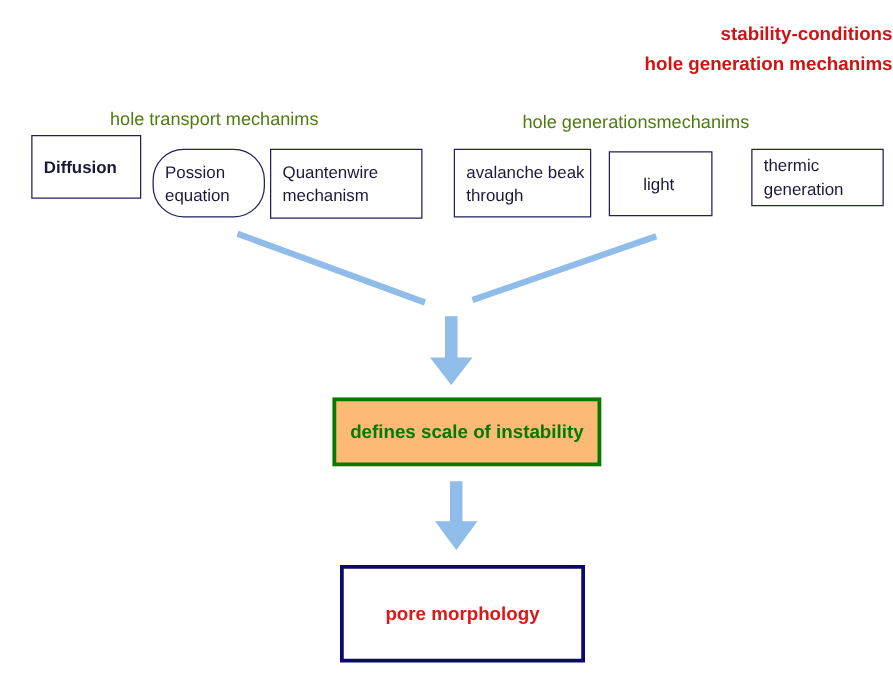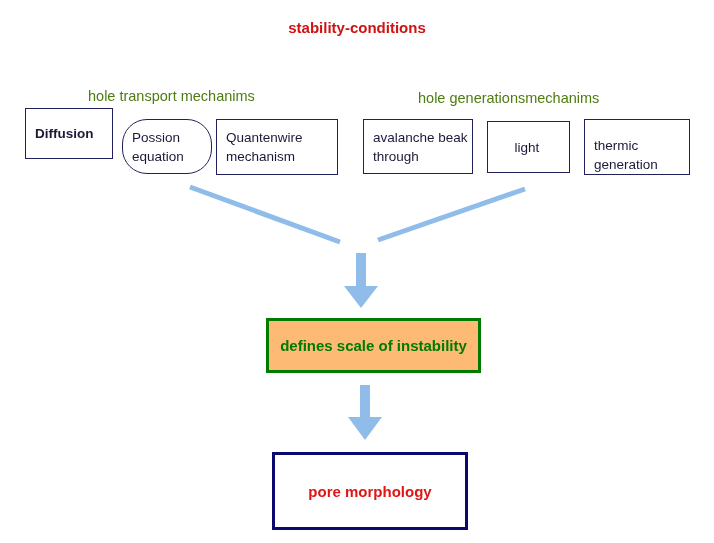--- a/index.html
+++ b/index.html
@@ -13,21 +13,21 @@
     height: 543px;
     background: #ffffff;
     overflow: hidden;
   }
   
   .title-block {
     position: absolute;
     top: 16px;
     left: 0;
     width: 714px;
-    text-align: center;
+    text-align: right;
     color: #cf1212;
     font-weight: bold;
     font-size: 15px;
     line-height: 24px;
   }
   
   .group-heading {
     position: absolute;
     font-size: 14.5px;
     color: #4d7c0f;
@@ -48,21 +48,21 @@
     align-items: center;
     padding-left: 9px;
     padding-right: 4px;
   }
   .mech-box.centered { justify-content: center; padding-left: 0; padding-right: 3px; }
   .box-diffusion   { left: 25px;  top: 108px; width: 88px;  height: 51px; font-weight: bold; }
   .box-possion     { left: 122px; top: 119px; width: 90px;  height: 55px; border-radius: 25px; }
   .box-quantenwire { left: 216px; top: 119px; width: 122px; height: 56px; }
   .box-avalanche   { left: 363px; top: 119px; width: 110px; height: 55px; }
   .box-light       { left: 487px; top: 121px; width: 83px;  height: 52px; }
-  .box-thermic     { left: 584px; top: 119px; width: 106px; height: 56px; align-items: flex-end; }
+  .box-thermic     { left: 601px; top: 119px; width: 106px; height: 46px; }
   
   .connector-layer {
     position: absolute;
     left: 0; top: 0;
     width: 714px; height: 543px;
     pointer-events: none;
   }
   
   .instability-box {
     position: absolute;
@@ -96,20 +96,21 @@
     white-space: nowrap;
   }
 </style>
 </head>
 <body>
 
 <div class="slide">
 
   <div class="title-block">
     <div>stability-conditions</div>
+    <div>hole generation mechanims</div>
   </div>
 
   <div class="group-heading heading-left">hole transport mechanims</div>
   <div class="group-heading heading-right">hole generationsmechanims</div>
 
   <div class="mech-box box-diffusion">
     <span>Diffusion</span>
   </div>
   <div class="mech-box box-possion">
     <span>Possion equation</span>

